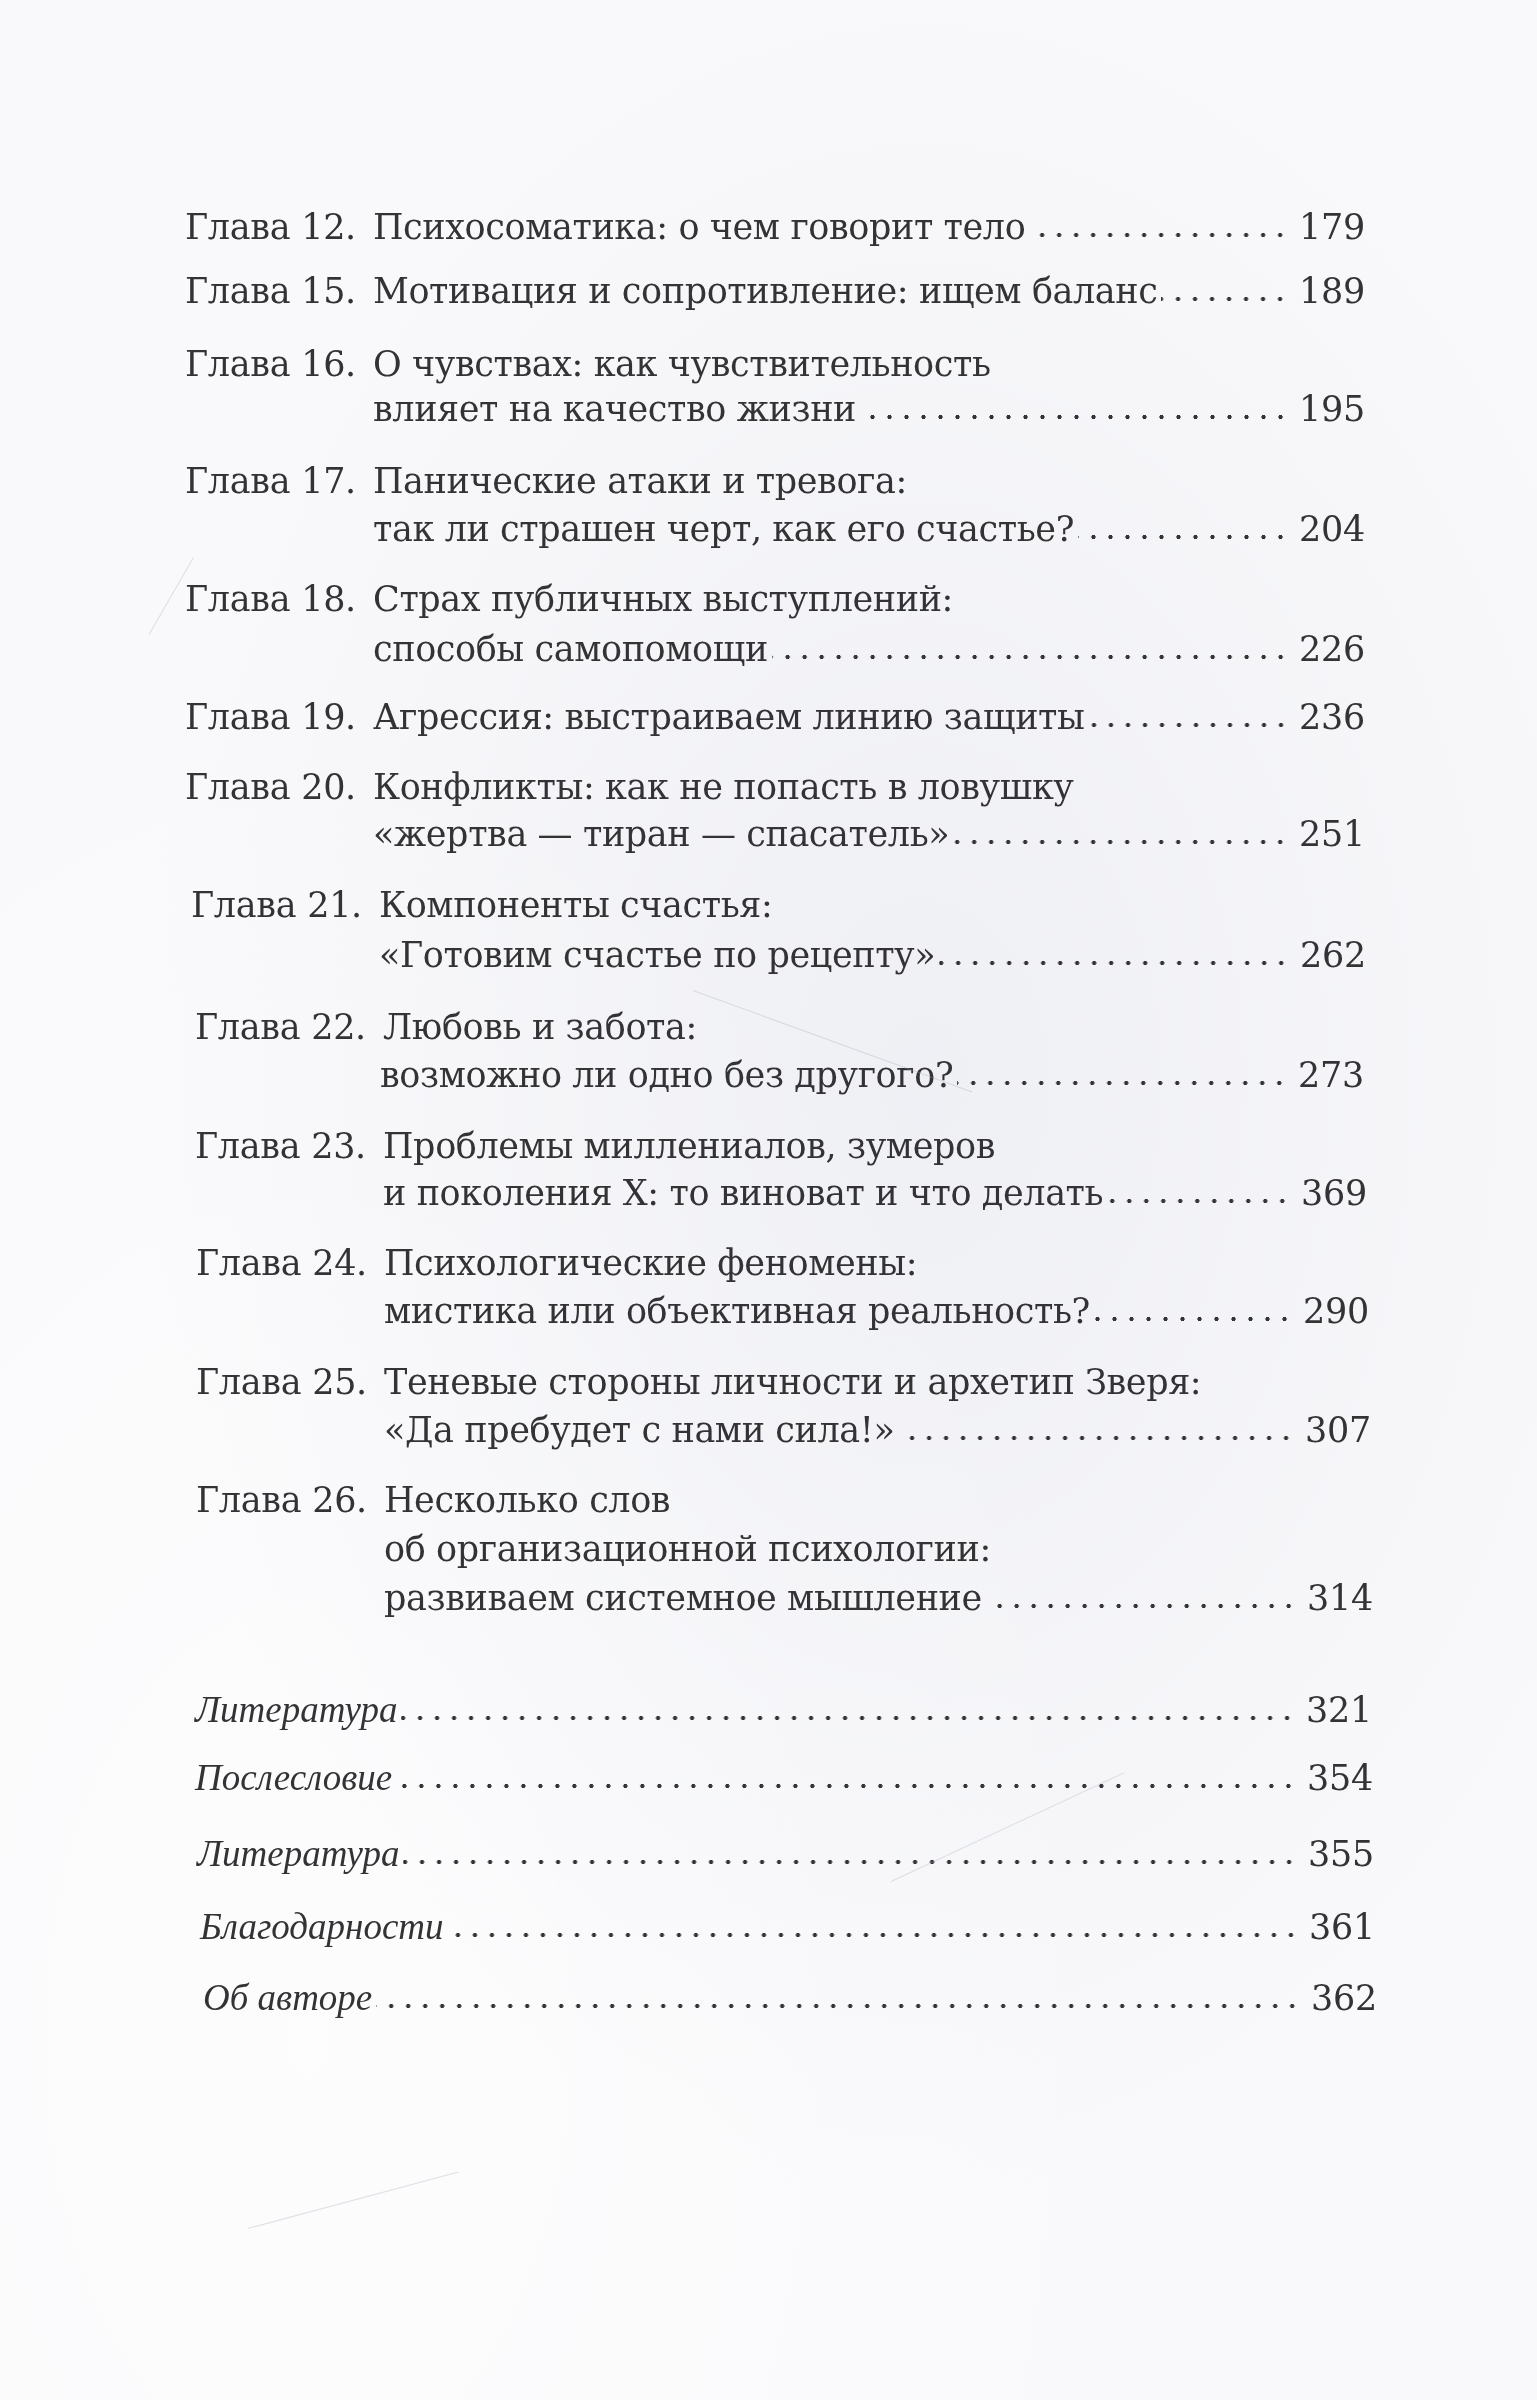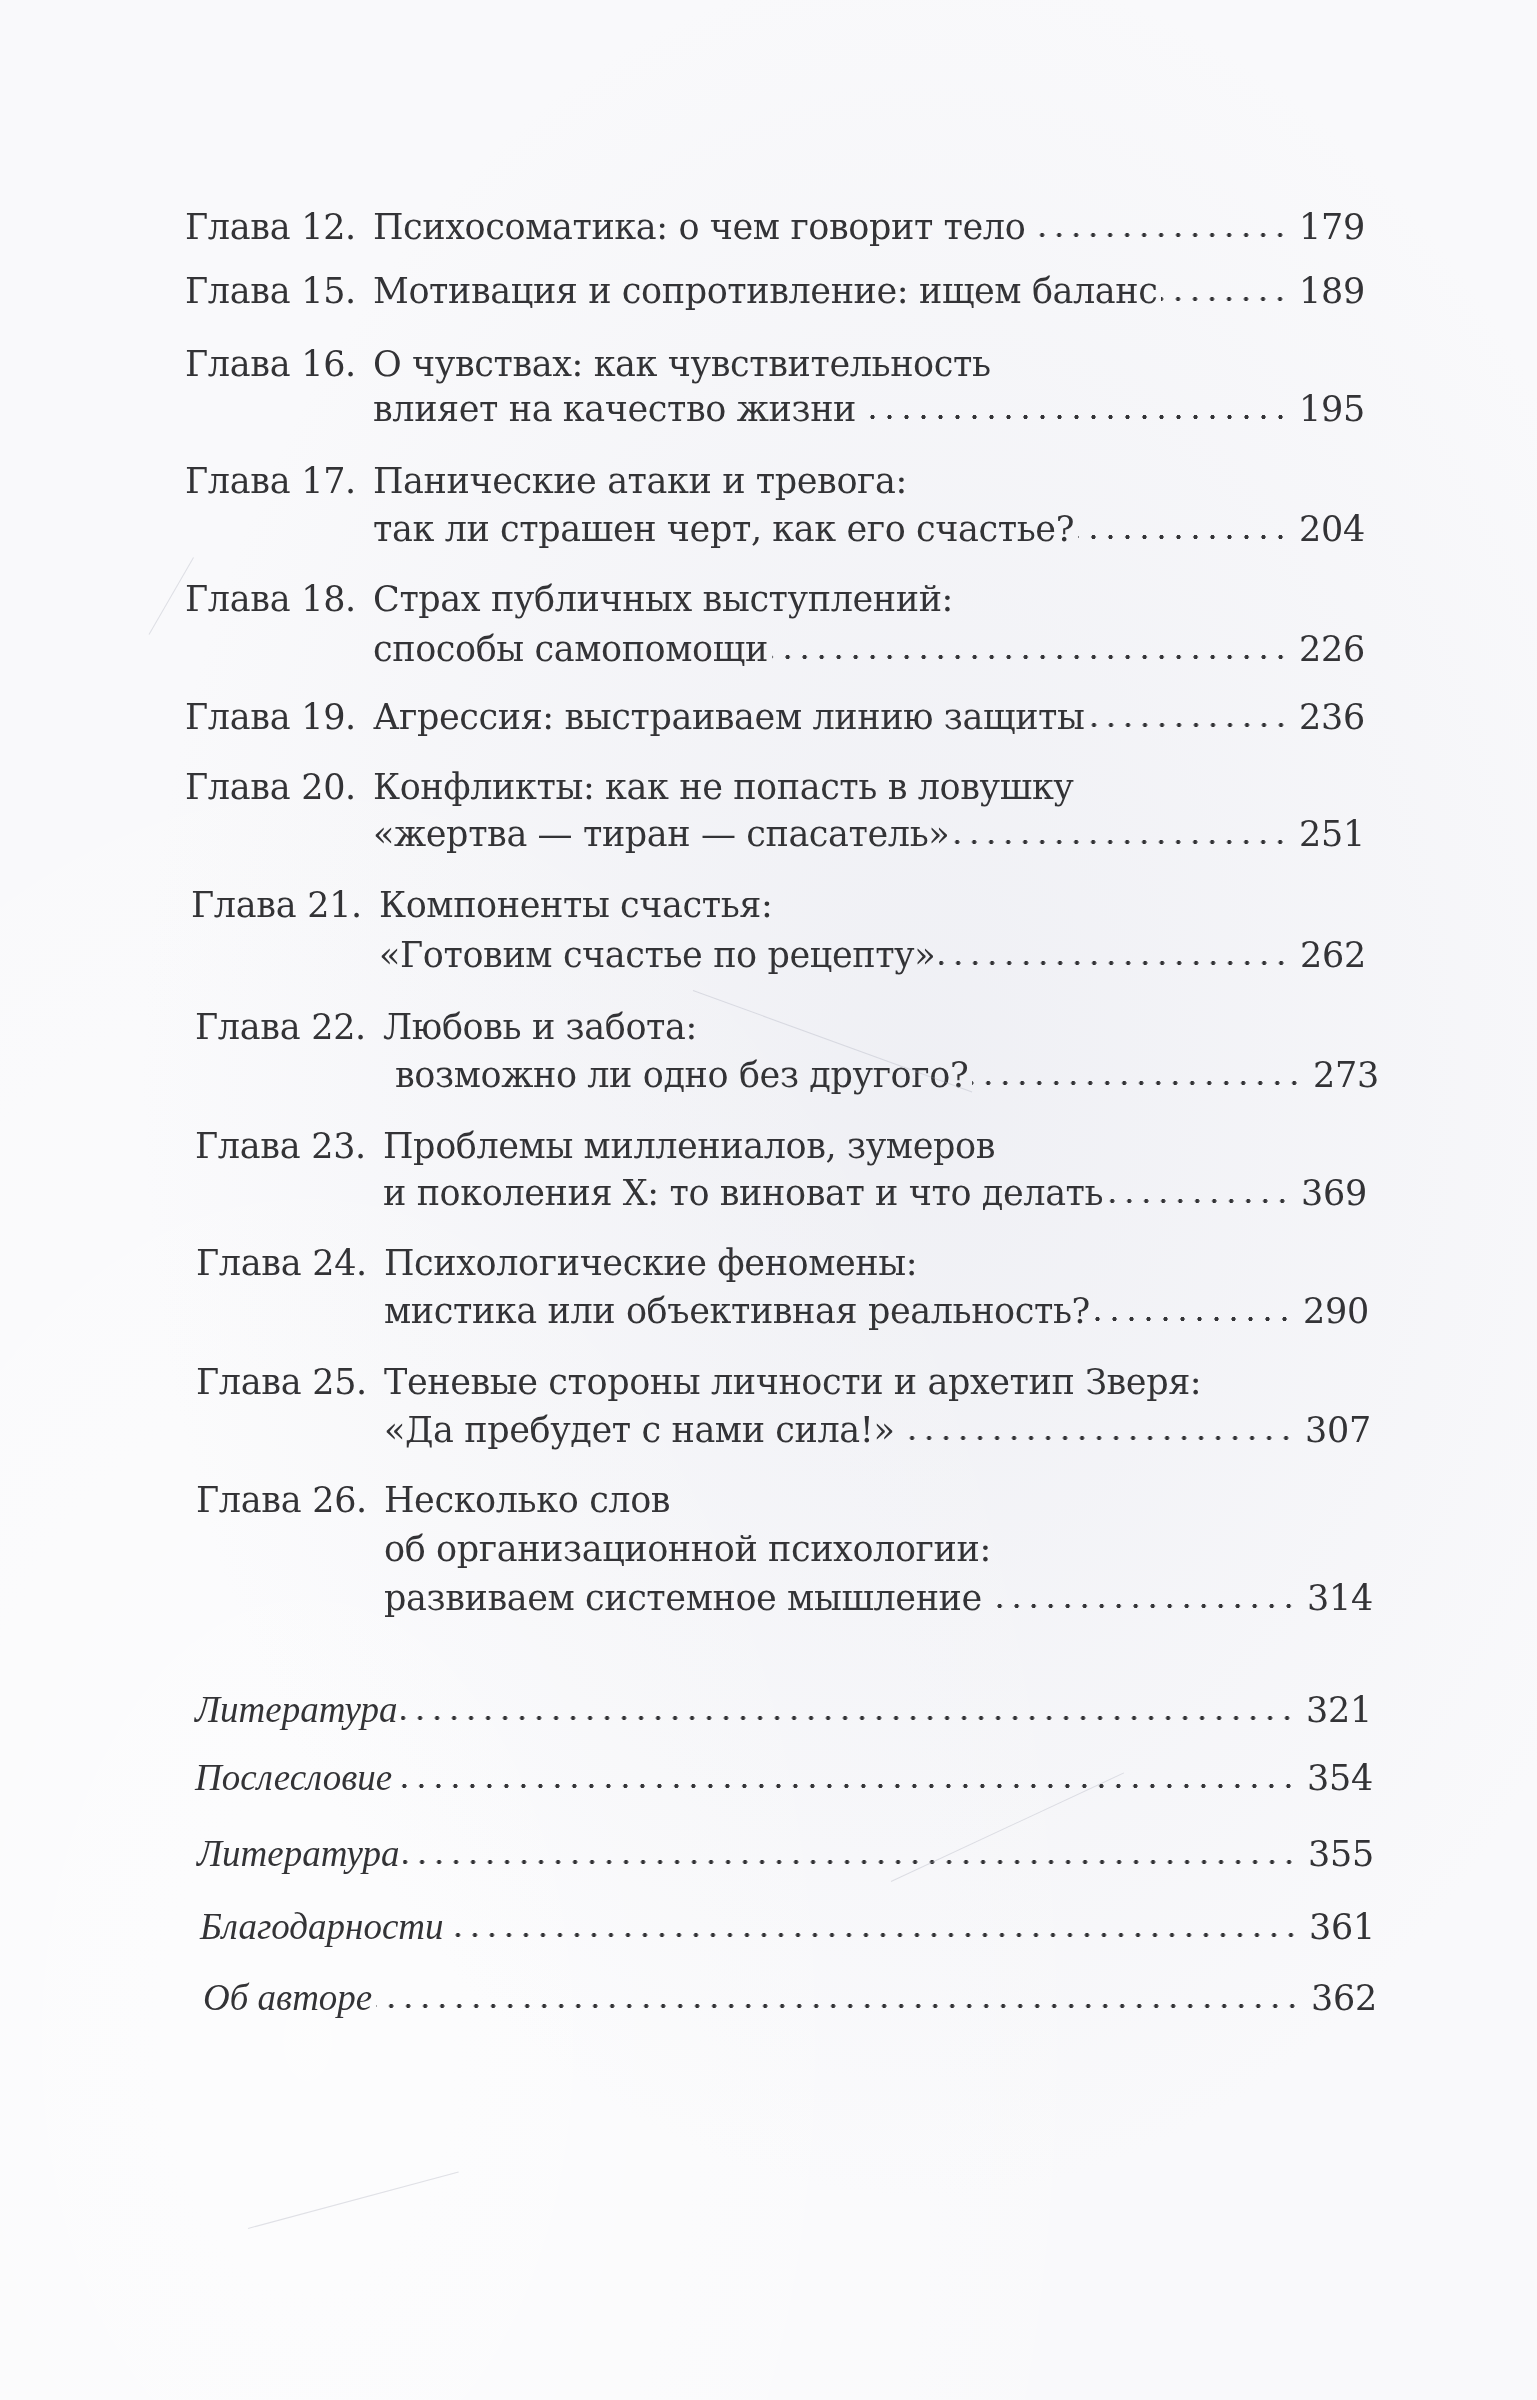--- a/index.html
+++ b/index.html
@@ -113,21 +113,21 @@
     <span class="label-spacer"></span>
     <span class="title">«Готовим счастье по рецепту»</span>
     <span class="leader"></span>
     <span class="page">262</span>
   </div>
 
   <div class="line" style="top:1003px; left:195px">
     <span class="label">Глава 22.</span>
     <span class="title">Любовь и забота:</span>
   </div>
-  <div class="line" style="top:1051px; left:207px; width:1175px">
+  <div class="line" style="top:1051px; left:192px; width:1175px">
     <span class="label-spacer"></span>
     <span class="title">возможно ли одно без другого?</span>
     <span class="leader"></span>
     <span class="page">273</span>
   </div>
 
   <div class="line" style="top:1122px; left:195px">
     <span class="label">Глава 23.</span>
     <span class="title">Проблемы миллениалов, зумеров</span>
   </div>

